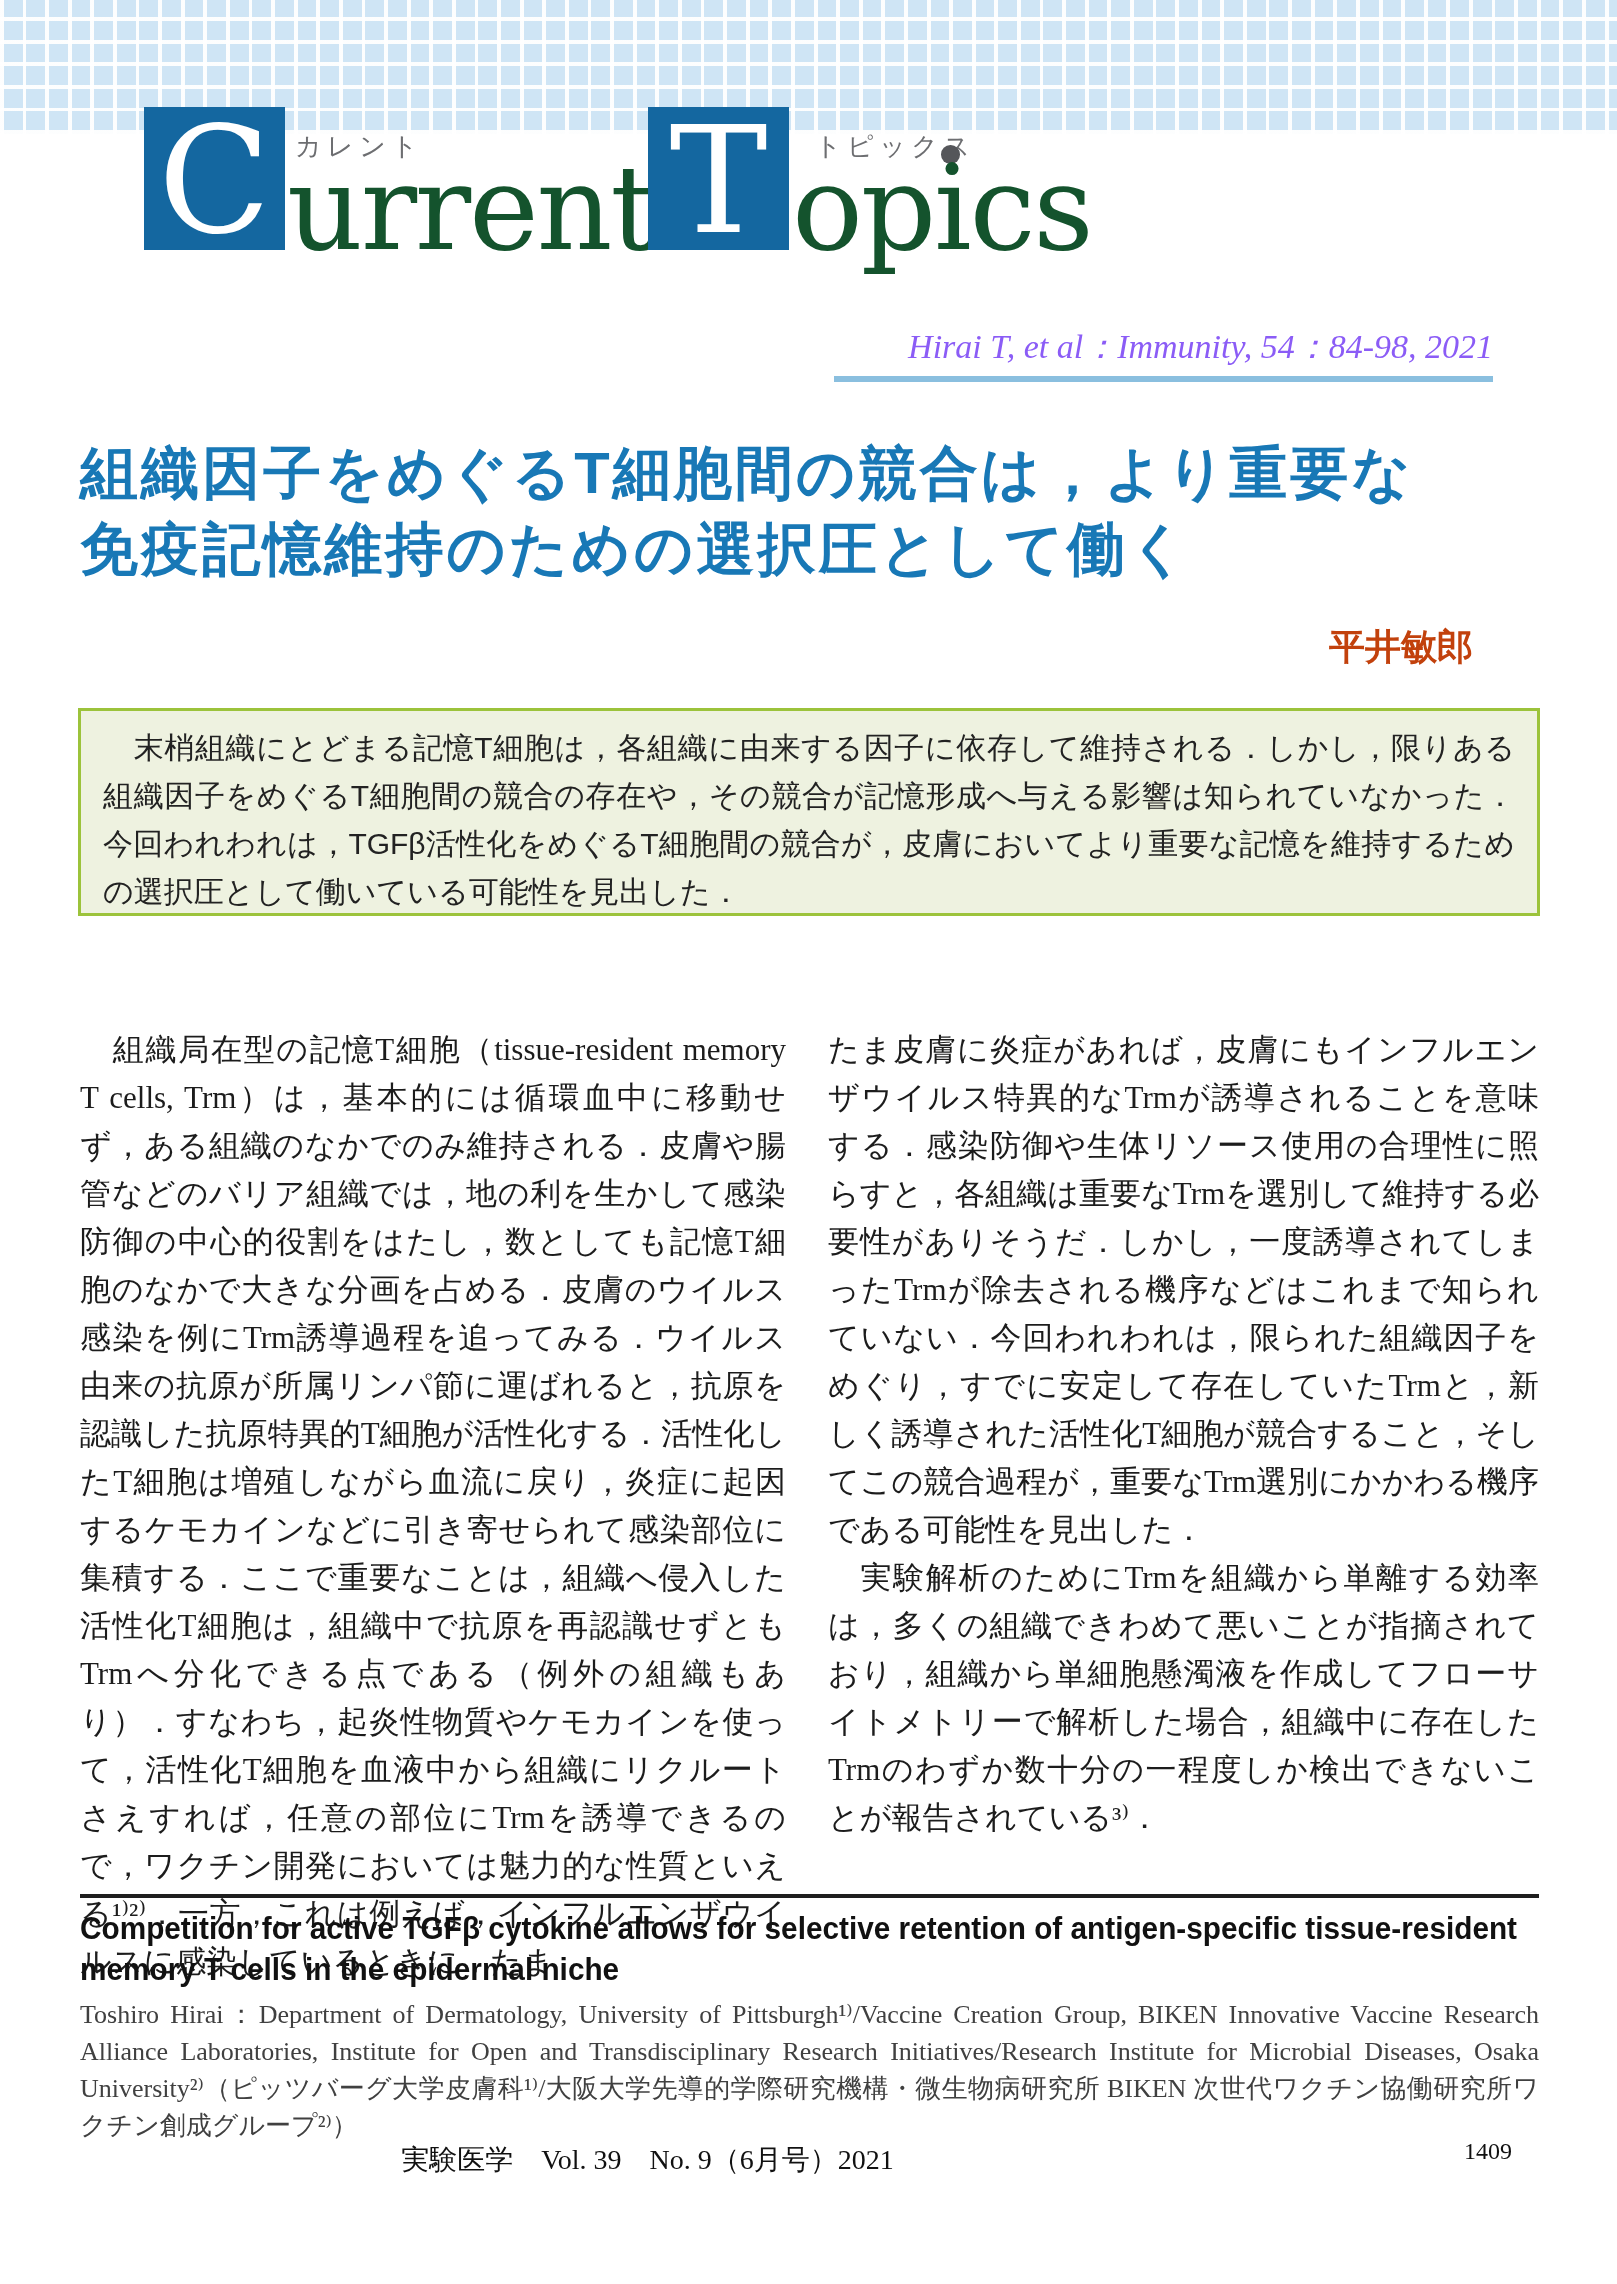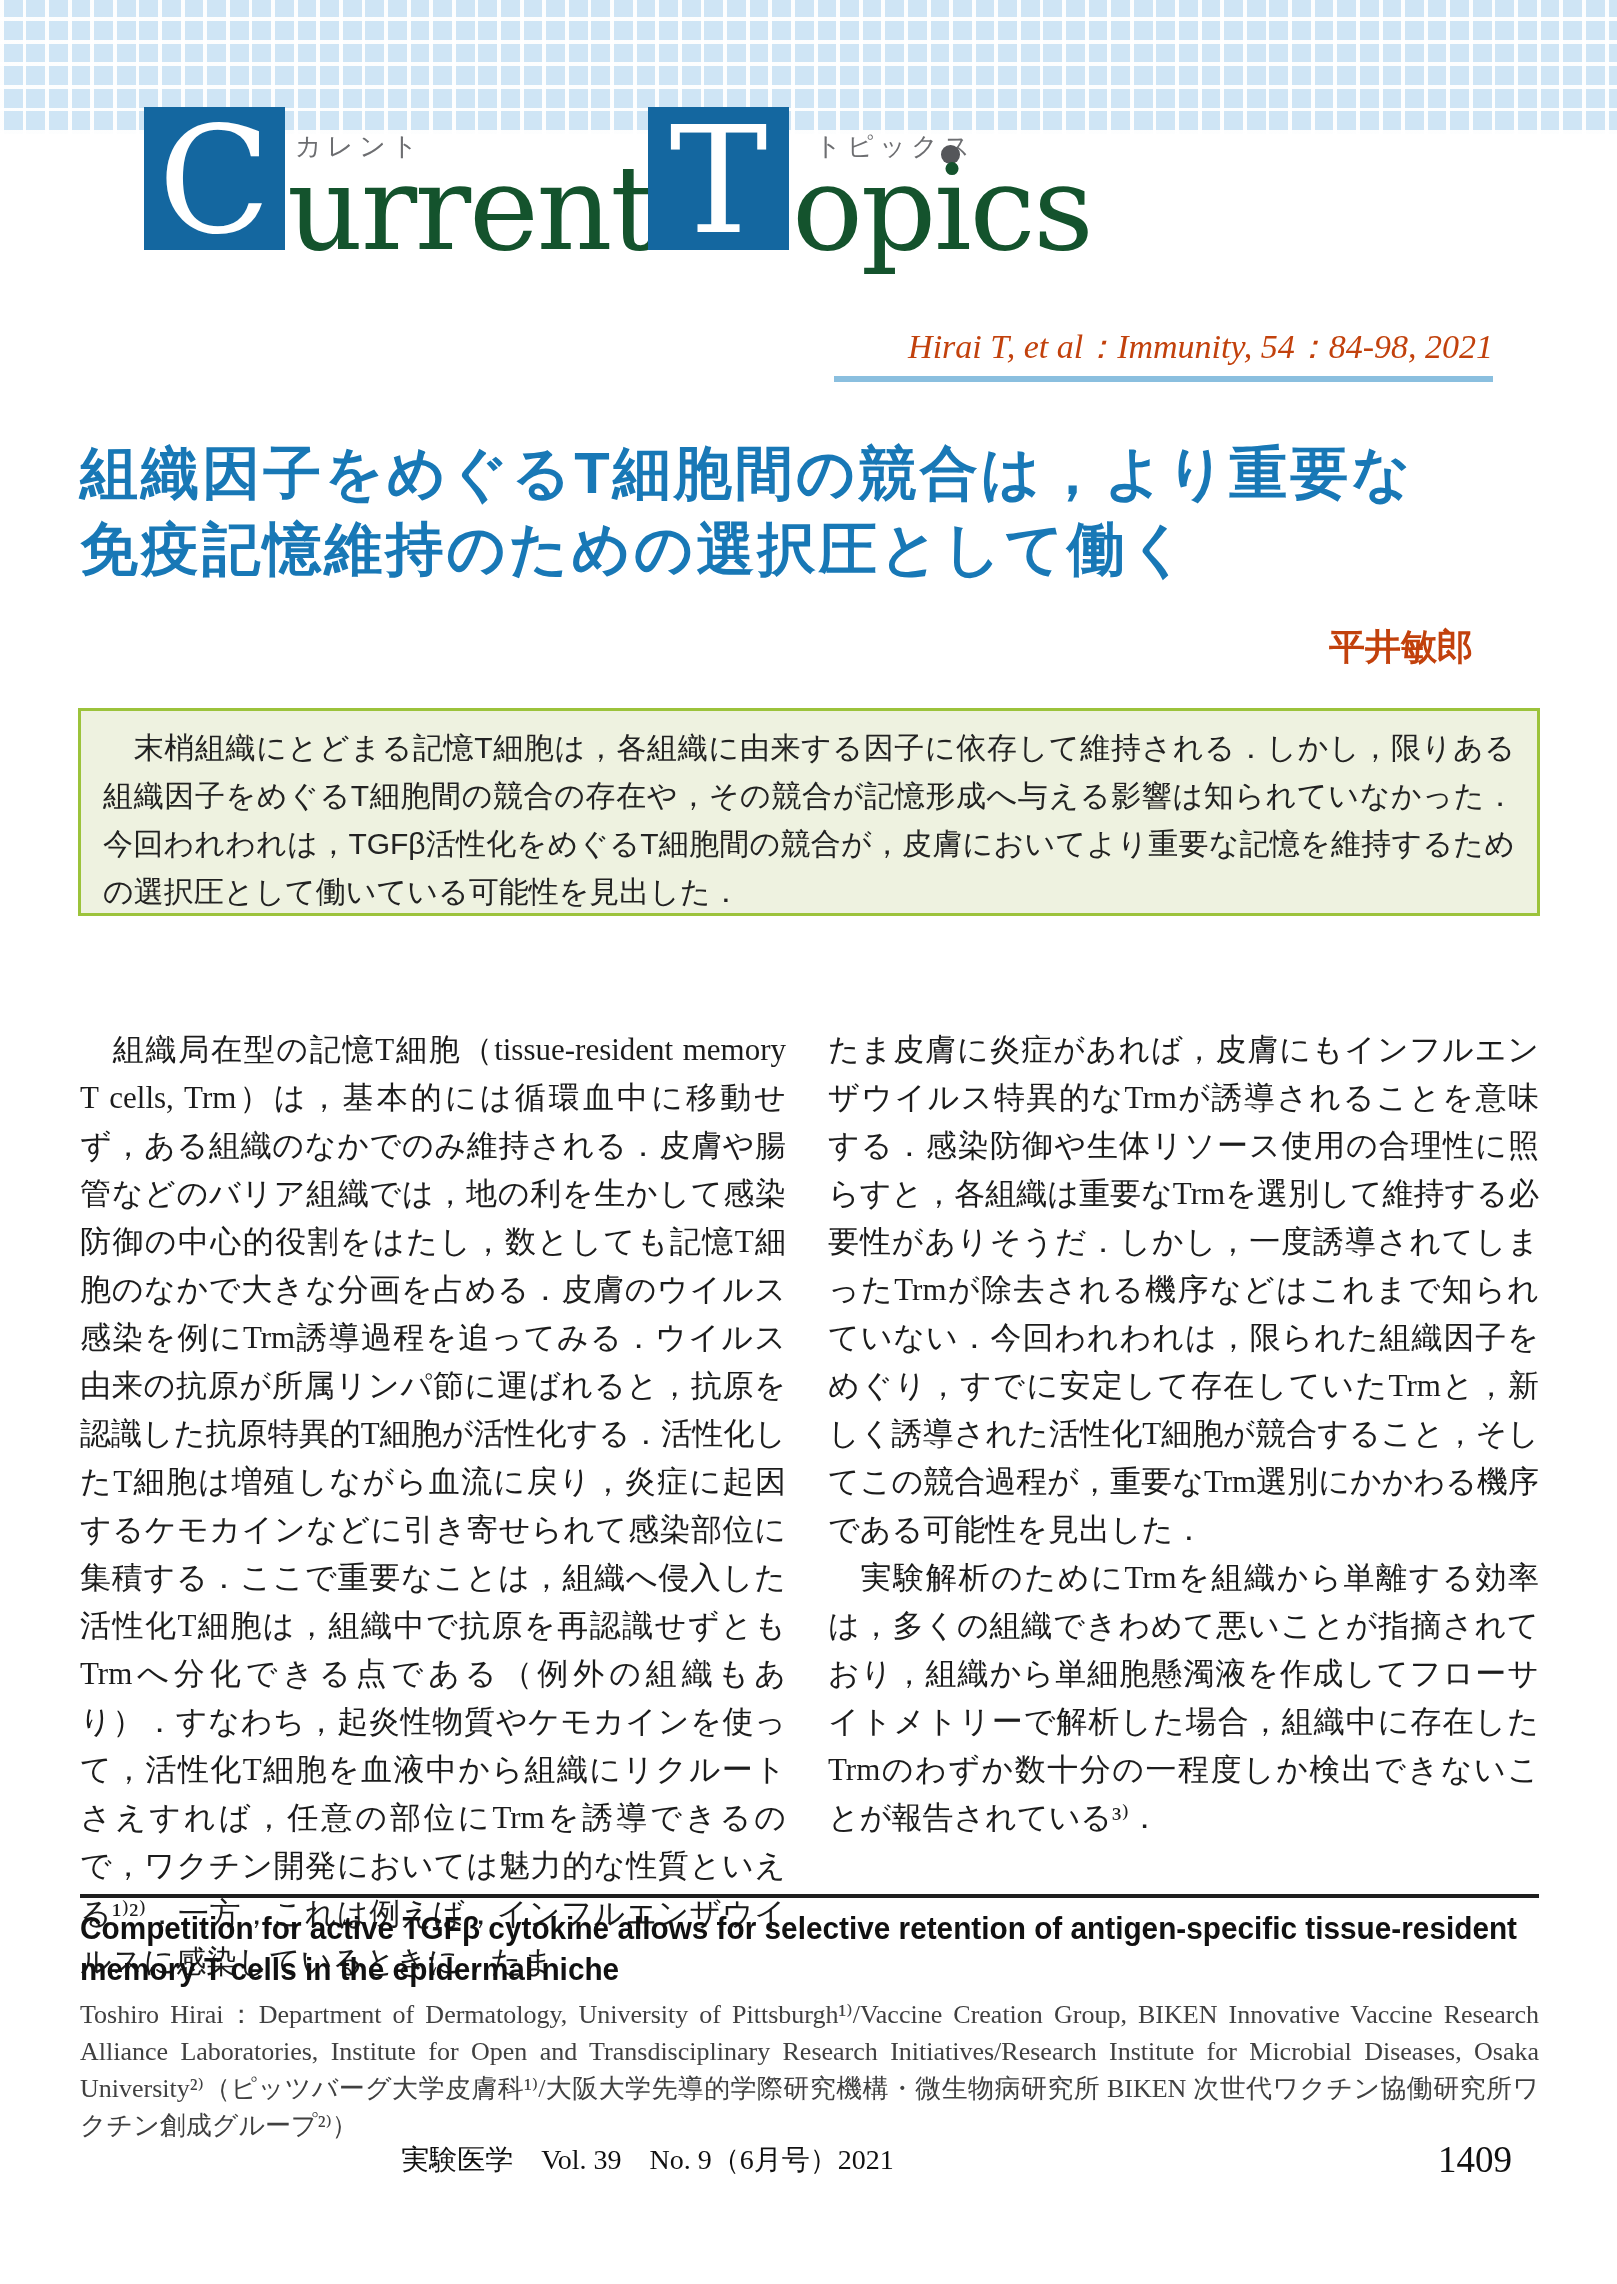--- a/index.html
+++ b/index.html
@@ -42,21 +42,21 @@
   .kana-current { left:295px; }
   .kana-topics  { left:815px;font-family:Liberation Mono, monospace; }
   .logo-dot {
     position:absolute; left:941px; top:145px; width:18.7px; height:18.7px;
     border-radius:50%; background:#55565a;
   }
 
   
   .citation {
     position:absolute; top:324px; right:125px;
-    font-style:italic; font-size:34px; color:#c2410c; white-space:nowrap;
+    font-style:italic; font-size:34px; color:#8b5cf6; white-space:nowrap;
   }
   .citation-underline {
     position:absolute; left:834px; top:376px; width:659px; height:5.5px;
     background:#8abfdf;
   }
 
   
   .main-title {
     position:absolute; left:80px; top:435px; width:1473px; margin:0;
     font-family:"Liberation Sans","DejaVu Sans",sans-serif;
@@ -117,21 +117,21 @@
   }
   .affiliation {
     position:absolute; left:80px; top:1996px; width:1459px;
     font-size:26px; line-height:37px; text-align:justify; color:#404040;
   }
   .footer-journal {
     position:absolute; left:0; top:2141px; width:1295px; text-align:center;
     font-size:28px; color:#111111;
   }
   .footer-page {
-    position:absolute; top:2138px; right:106px; font-size:37px; color:#111111;
+    position:absolute; top:2138px; right:106px; font-size:24px; color:#111111;
   }
 </style>
 </head>
 <body>
 
 <div class="page">
 
   <div class="checker-band"></div>
 
   <div>

